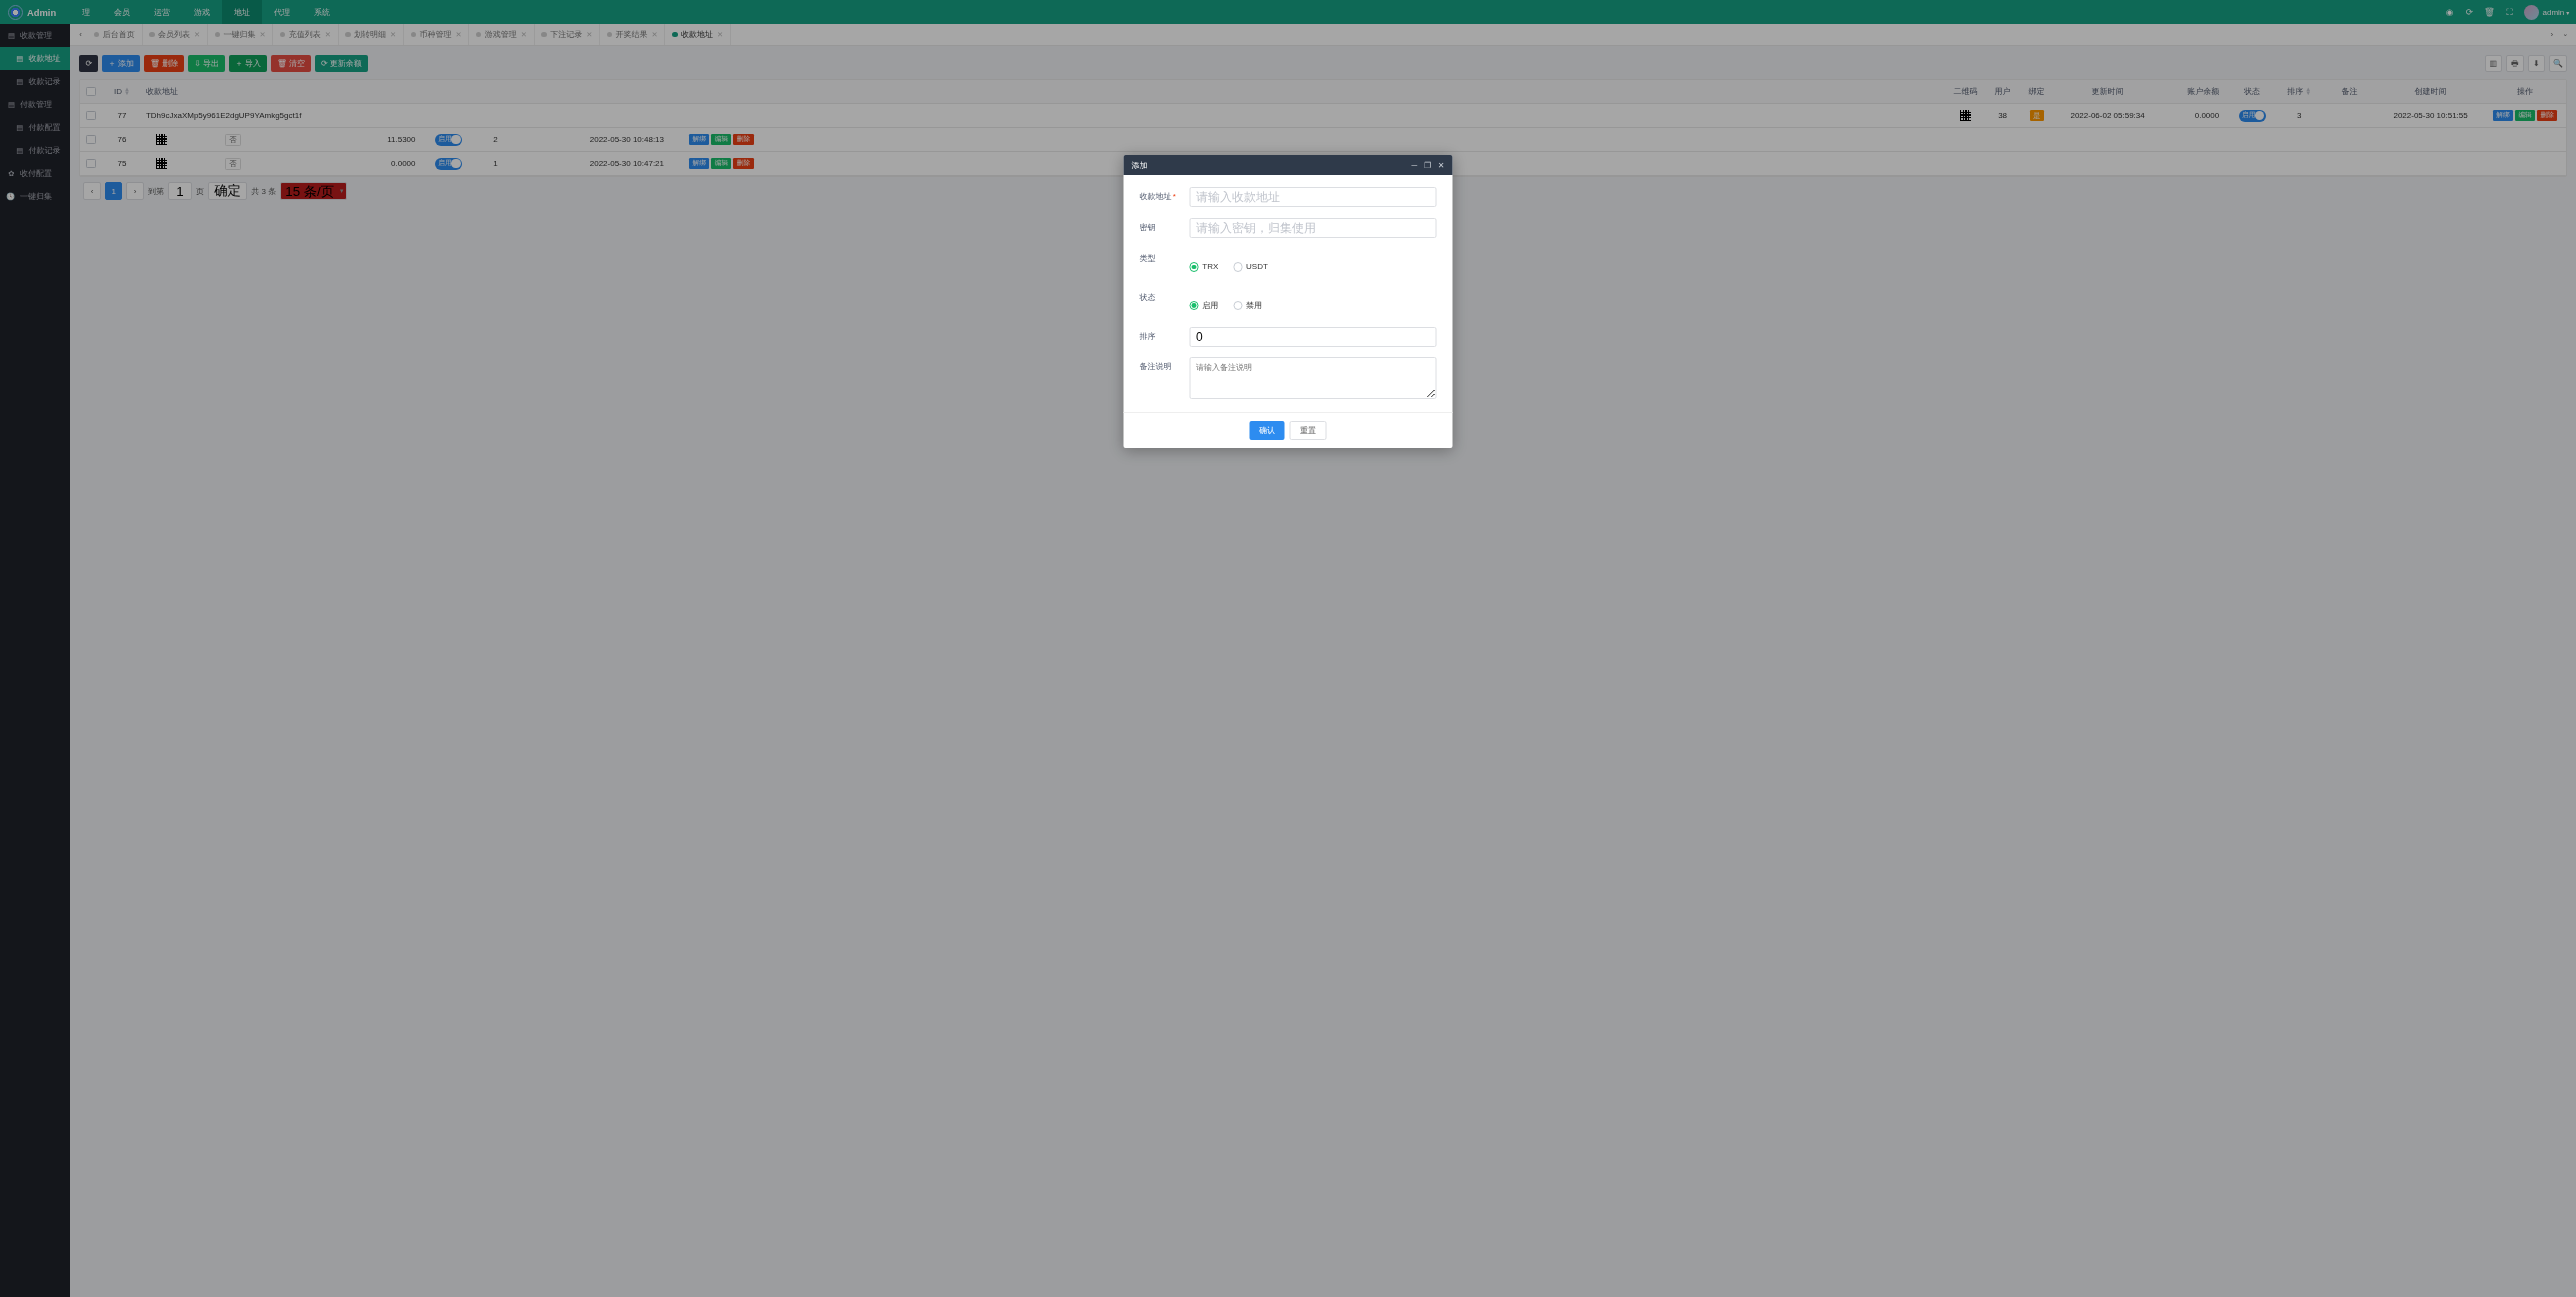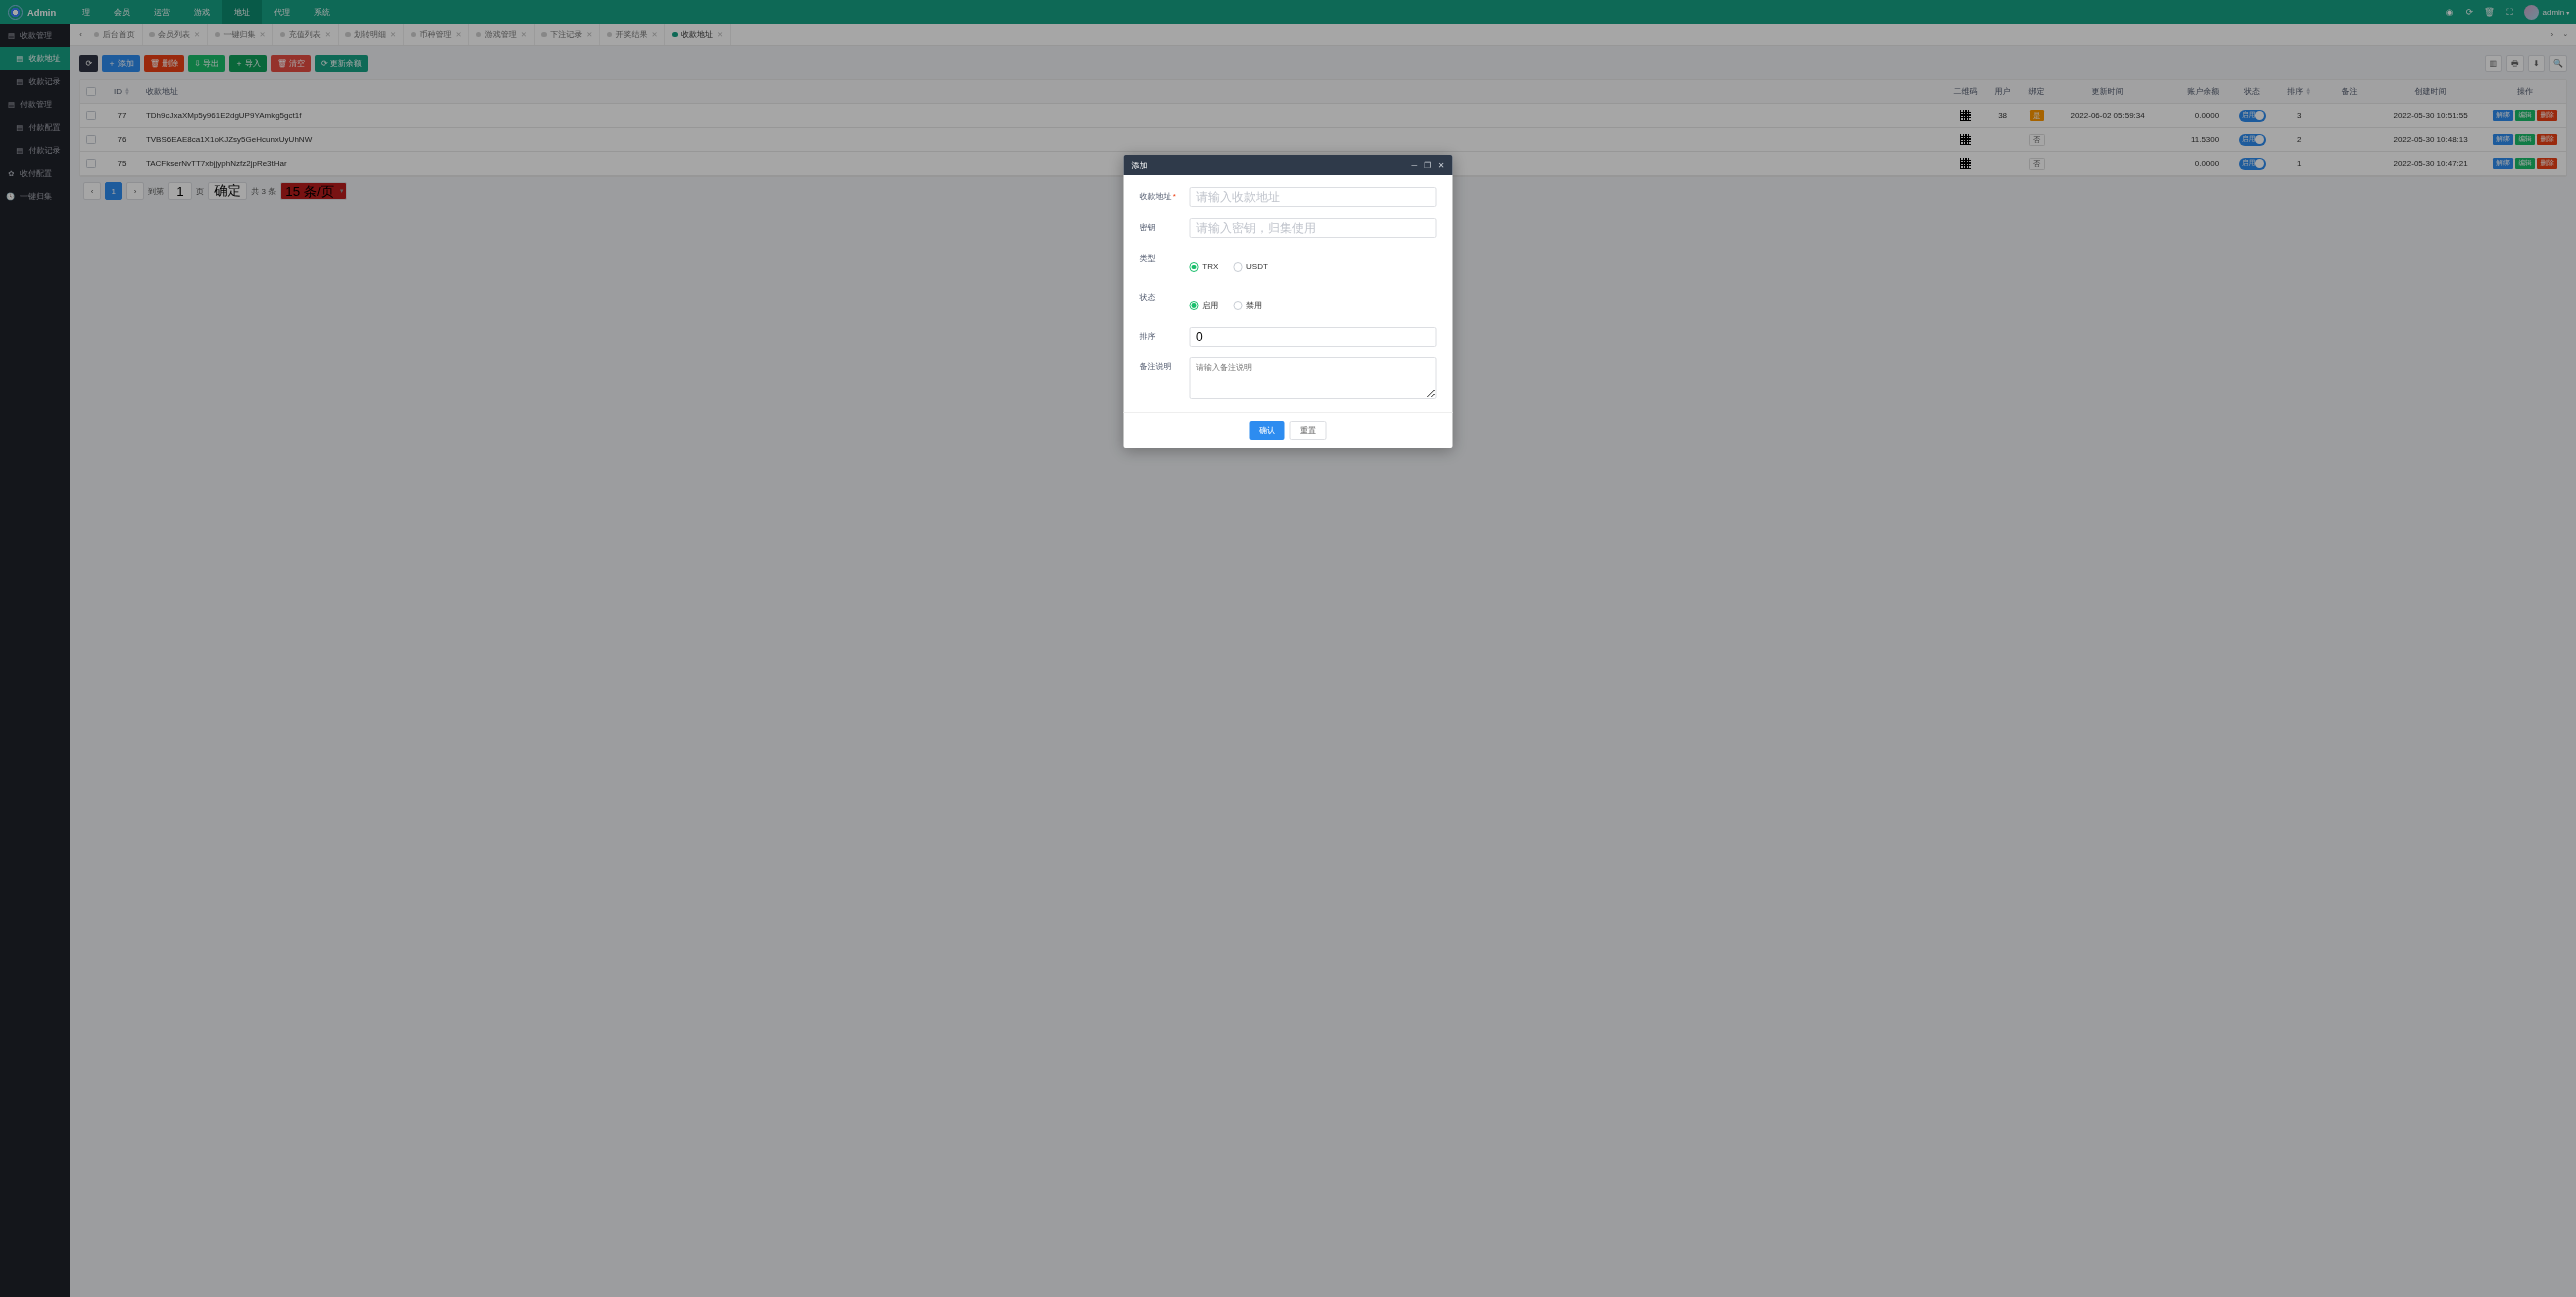--- a/index.html
+++ b/index.html
@@ -317,21 +317,20 @@
                 <span class="mini-btn mb-blue">解绑</span>
                 <span class="mini-btn mb-green">编辑</span>
                 <span class="mini-btn mb-red">删除</span>
               </div>
             </div>
             <div class="tr">
               <div class="cell c-chk">
                 <div class="chk"></div>
               </div>
               <div class="cell c-id">76</div>
-              <div class="cell c-addr">TVBS6EAE8ca1X1oKJZsy5GeHcunxUyUhNW</div>
               <div class="cell c-qr">
                 <div class="qr"></div>
               </div>
               <div class="cell c-user"></div>
               <div class="cell c-bind">
                 <span class="badge-n">否</span>
               </div>
               <div class="cell c-upd"></div>
               <div class="cell c-bal">11.5300</div>
               <div class="cell c-stat">
@@ -344,21 +343,20 @@
                 <span class="mini-btn mb-blue">解绑</span>
                 <span class="mini-btn mb-green">编辑</span>
                 <span class="mini-btn mb-red">删除</span>
               </div>
             </div>
             <div class="tr">
               <div class="cell c-chk">
                 <div class="chk"></div>
               </div>
               <div class="cell c-id">75</div>
-              <div class="cell c-addr">TACFkserNvTT7xbjjyphNzfz2jpRe3tHar</div>
               <div class="cell c-qr">
                 <div class="qr"></div>
               </div>
               <div class="cell c-user"></div>
               <div class="cell c-bind">
                 <span class="badge-n">否</span>
               </div>
               <div class="cell c-upd"></div>
               <div class="cell c-bal">0.0000</div>
               <div class="cell c-stat">

